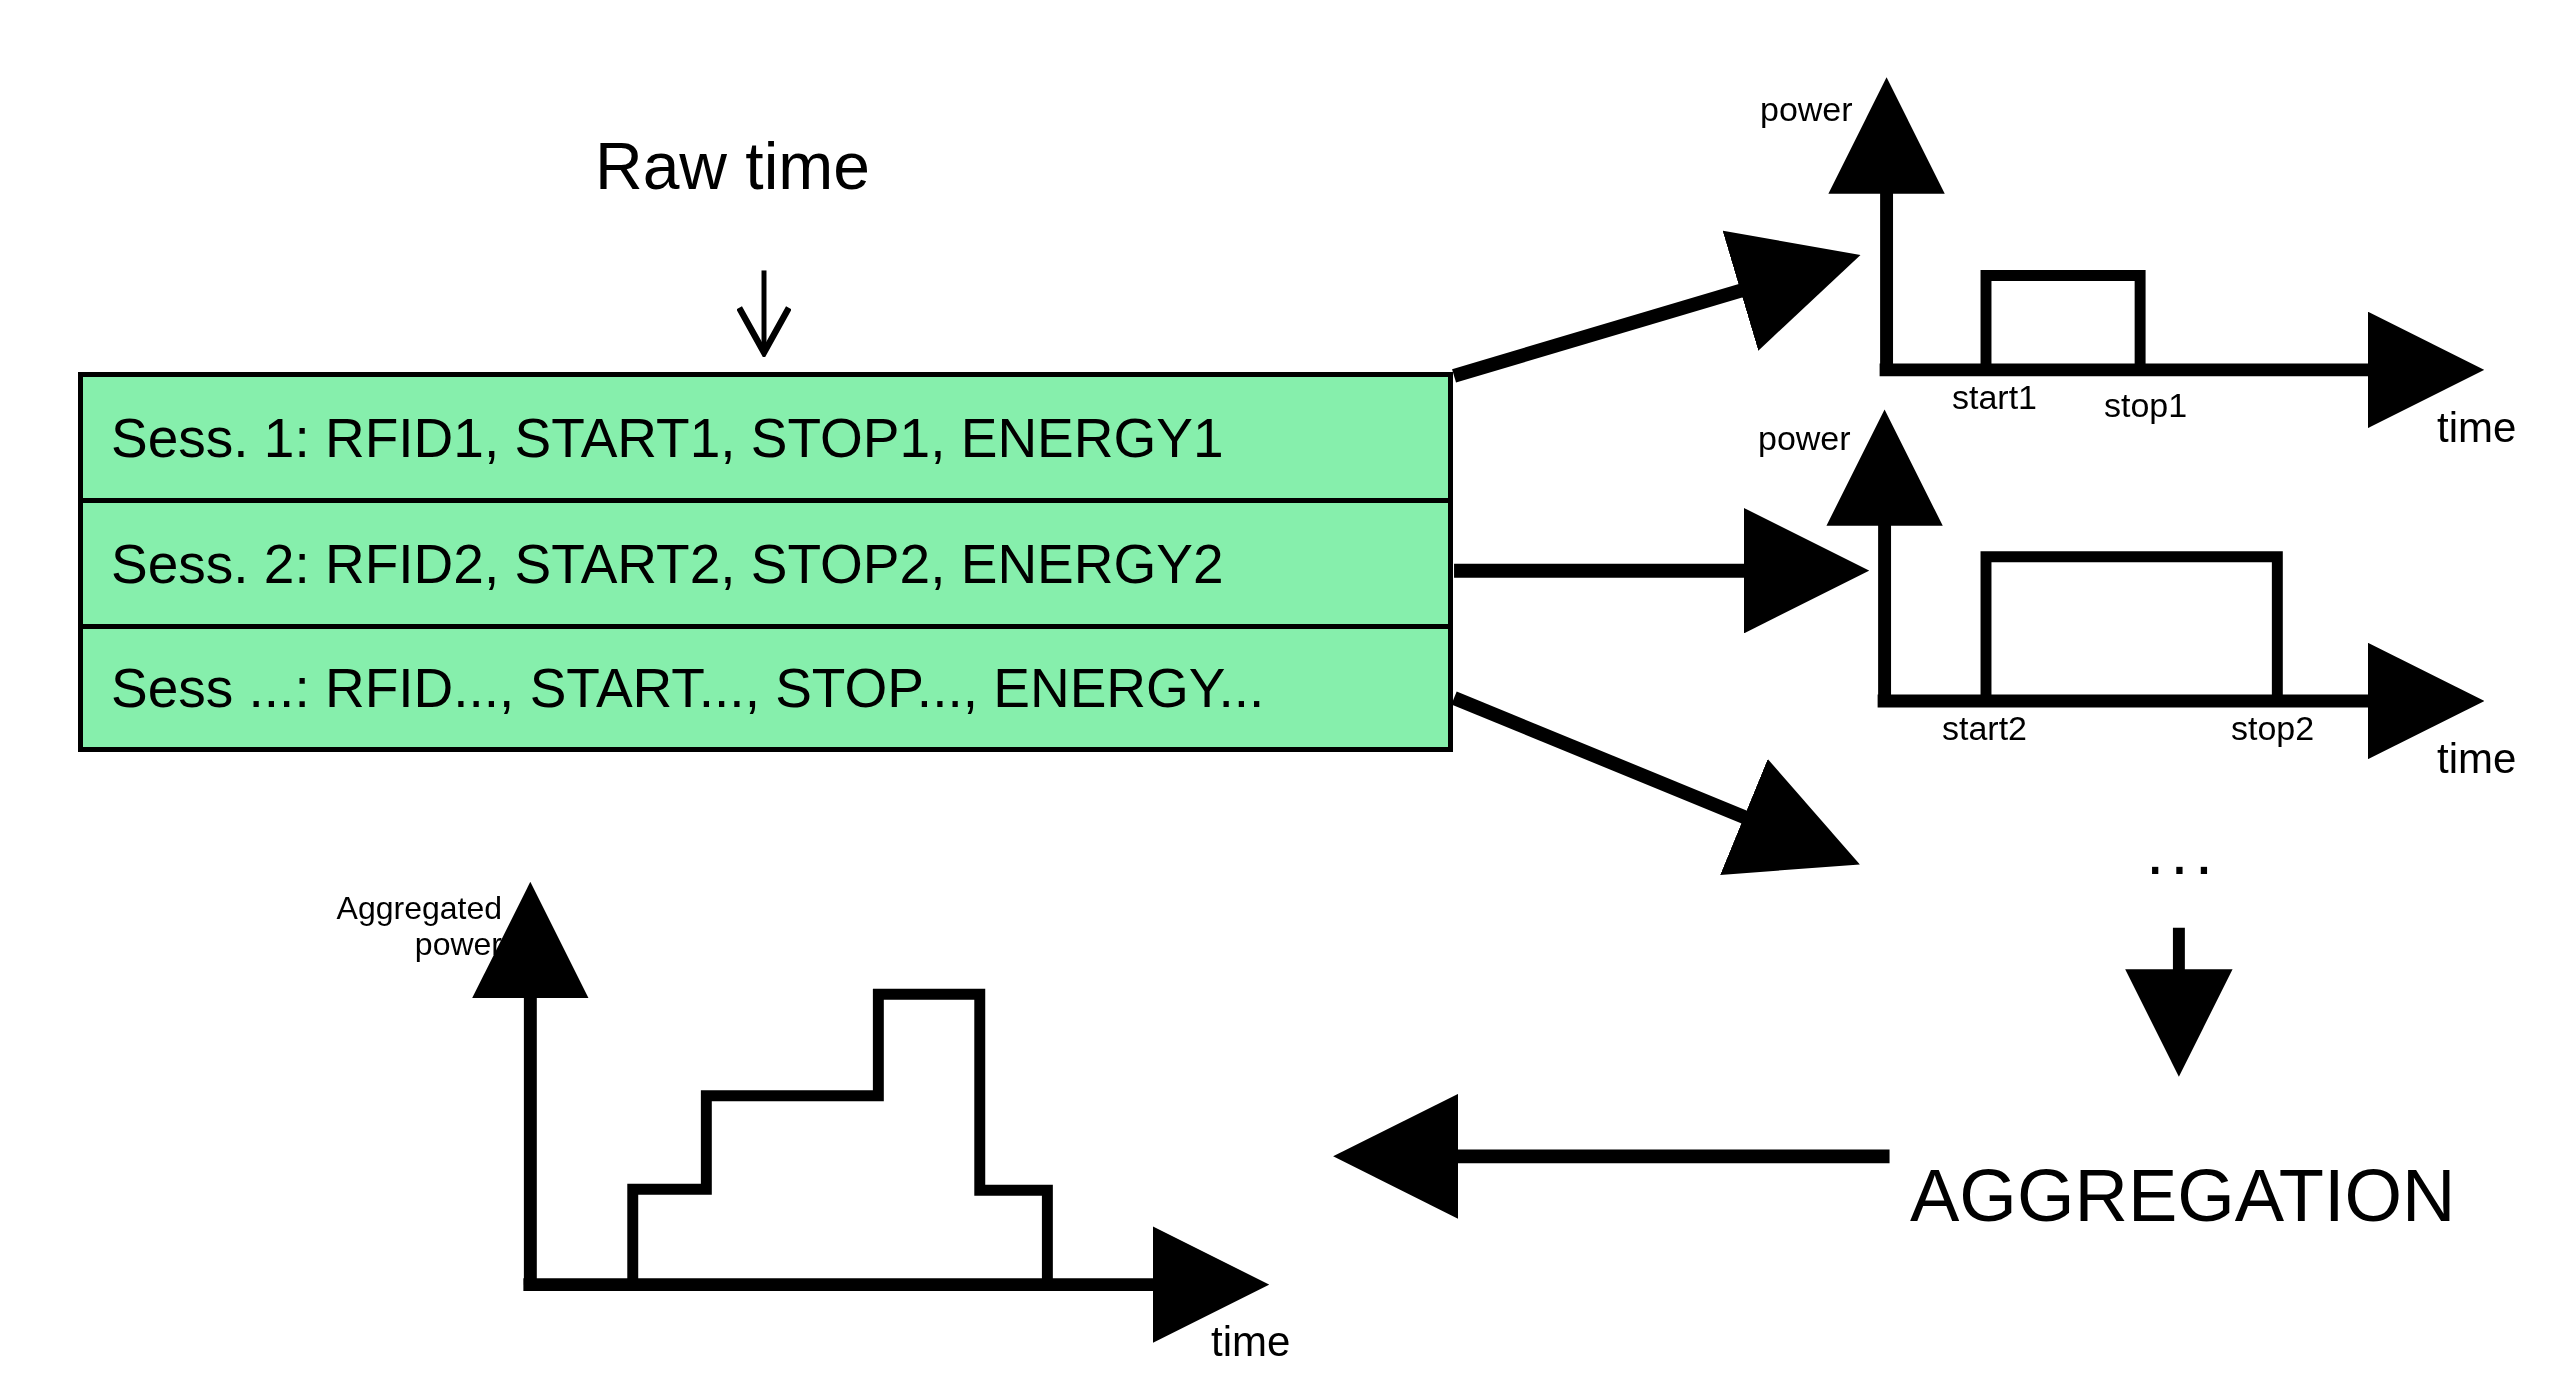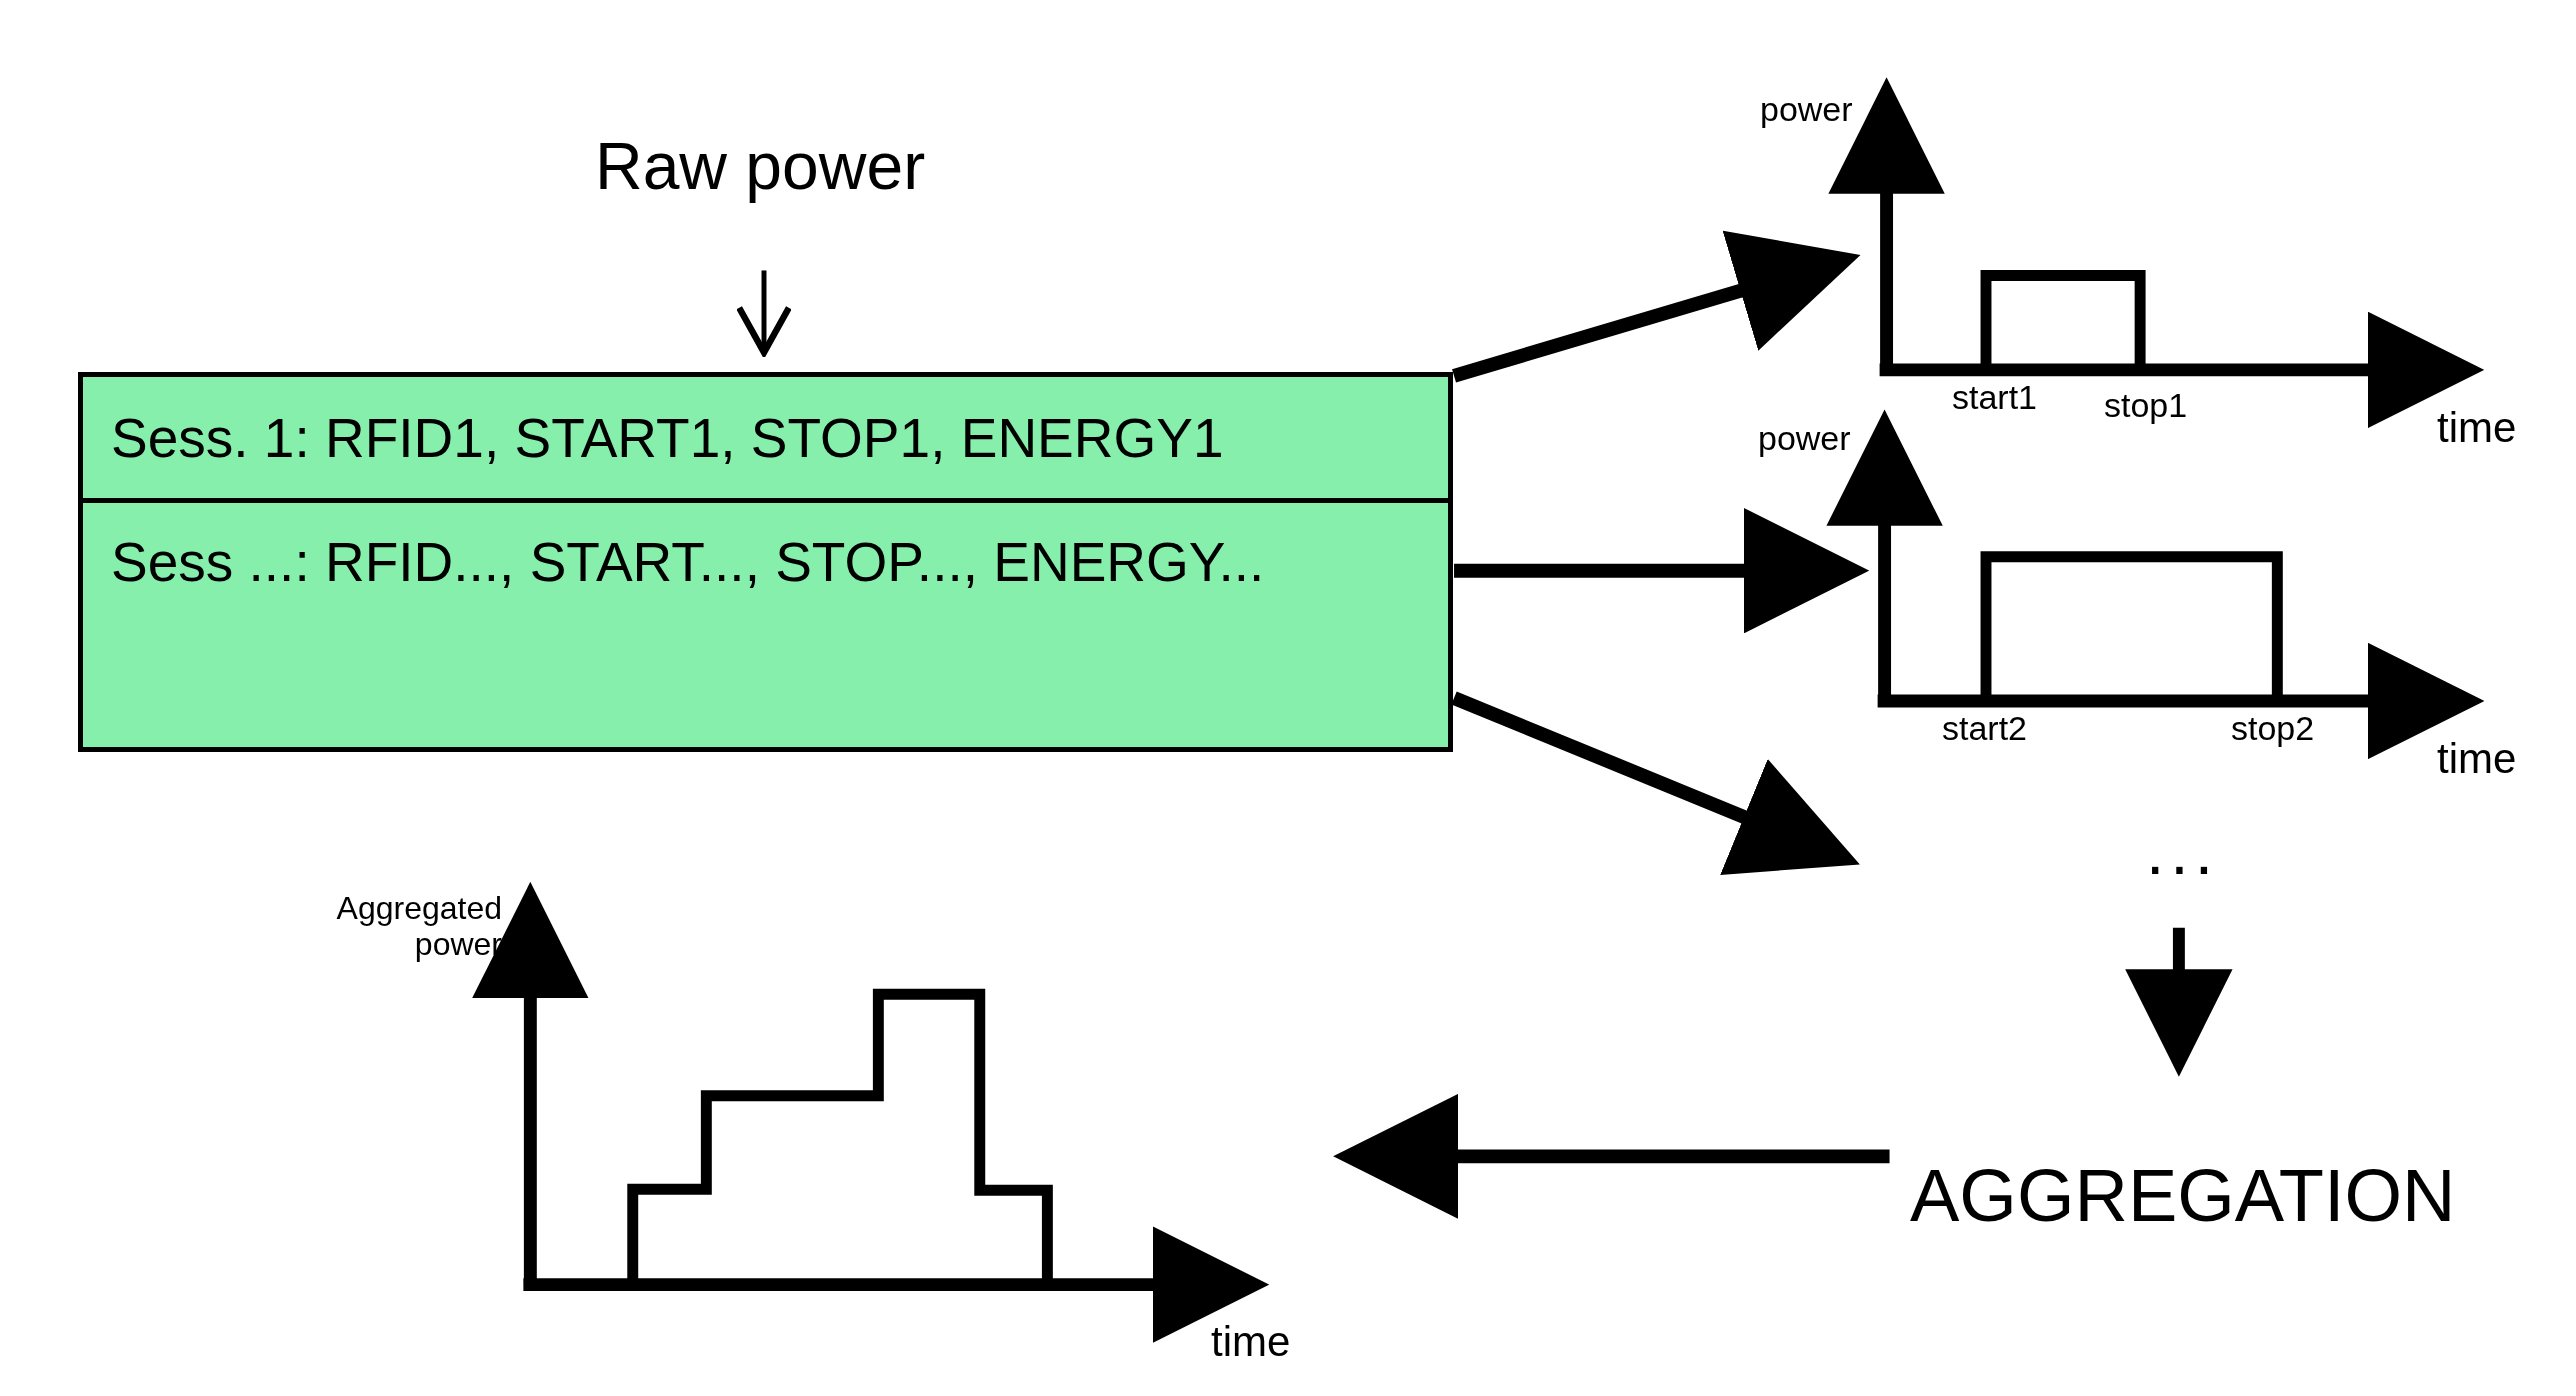--- a/index.html
+++ b/index.html
@@ -87,25 +87,28 @@
   .lbl-ellipsis {
     font-size: 66px;
     letter-spacing: 6px;
   }
 </style>
 </head>
 <body>
 
 <div id="canvas">
 
-  <div class="txt title-raw">Raw power</div>
+  <div class="txt title-raw">Raw time</div>
 
   <div id="session-table">
     <div class="session-row">
       <span>Sess. 1: RFID1, START1, STOP1, ENERGY1</span>
+    </div>
+    <div class="session-row">
+      <span>Sess. 2: RFID2, START2, STOP2, ENERGY2</span>
     </div>
     <div class="session-row">
       <span>Sess ...: RFID..., START..., STOP..., ENERGY...</span>
     </div>
   </div>
 
   <svg class="layer" viewBox="0 0 2590 1404">
     <defs>
       <marker id="ah-thick" markerWidth="9" markerHeight="9" refX="7.6" refY="4.5" orient="auto" markerUnits="strokeWidth">
         <path d="M0,0 L9,4.5 L0,9 z" fill="#000"></path>

